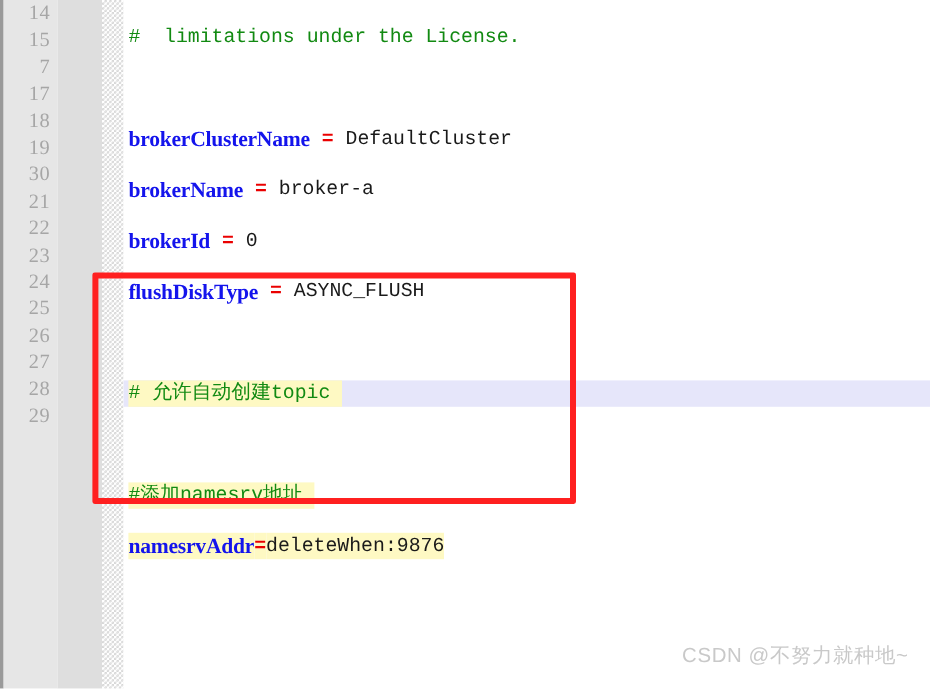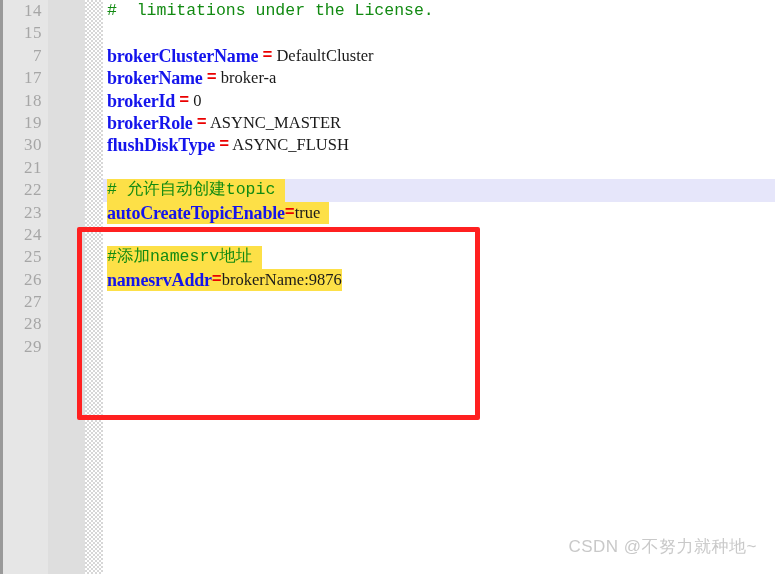--- a/index.html
+++ b/index.html
@@ -80,50 +80,51 @@
     height: 574px;
     background: #ffffff;
   }
   .row {
     position: relative;
     height: 22.4px;
     line-height: 22.4px;
     white-space: pre;
     font-size: 16.5px;
     padding-left: 4px;
+    margin-top: 20px;
   }
   .row.current {
     background: #e6e6fa;
   }
   .inline {
     display: inline-block;
     line-height: 22.4px;
     vertical-align: top;
   }
-  .sel { background: #fde047; }
+  .sel { background: #fef9c3; }
 
   .cmt {
     color: #128a12;
     font-family: "Liberation Mono", "DejaVu Sans Mono", monospace;
   }
   .key {
     color: #1414ec;
     font-weight: bold;
     font-family: "Liberation Serif", "DejaVu Serif", serif;
     font-size: 18px;
     letter-spacing: -0.2px;
   }
   .eq {
     color: #ea0000;
     font-weight: bold;
     font-family: "Liberation Mono", "DejaVu Sans Mono", monospace;
   }
   .val {
     color: #1a1a1a;
-    font-family: Liberation Serif, serif;
+    font-family: Liberation Mono, monospace;
   }
 
   
   .redbox {
     position: absolute;
     left: 77px;
     top: 227px;
     width: 403px;
     height: 193px;
     border: 5px solid #ff2020;
@@ -174,28 +175,26 @@
         <div class="lnum">29</div>
       </div>
   </div>
 
   <div class="code-area" id="code-area">
       <div class="row"><span class="inline cmt">#  limitations under the License.</span></div>
       <div class="row"></div>
       <div class="row"><span class="inline key">brokerClusterName</span><span class="inline val"> </span><span class="inline eq">=</span><span class="inline val"> DefaultCluster</span></div>
       <div class="row"><span class="inline key">brokerName</span><span class="inline val"> </span><span class="inline eq">=</span><span class="inline val"> broker-a</span></div>
       <div class="row"><span class="inline key">brokerId</span><span class="inline val"> </span><span class="inline eq">=</span><span class="inline val"> 0</span></div>
-      <div class="row"><span class="inline key">brokerRole</span><span class="inline val"> </span><span class="inline eq">=</span><span class="inline val"> ASYNC_MASTER</span></div>
       <div class="row"><span class="inline key">flushDiskType</span><span class="inline val"> </span><span class="inline eq">=</span><span class="inline val"> ASYNC_FLUSH</span></div>
       <div class="row"></div>
       <div class="row current"><span class="inline cmt sel"># 允许自动创建topic </span></div>
-      <div class="row"><span class="inline key sel">autoCreateTopicEnable</span><span class="inline eq sel">=</span><span class="inline val sel">true  </span></div>
       <div class="row"></div>
       <div class="row"><span class="inline cmt sel">#添加namesrv地址 </span></div>
-      <div class="row"><span class="inline key sel">namesrvAddr</span><span class="inline eq sel">=</span><span class="inline val sel">brokerName:9876</span></div>
+      <div class="row"><span class="inline key sel">namesrvAddr</span><span class="inline eq sel">=</span><span class="inline val sel">deleteWhen:9876</span></div>
       <div class="row"></div>
     </div>
 
   <div class="redbox"></div>
 
   <div class="watermark">CSDN @不努力就种地~</div>
 
 </div>
 
 </body></html>

